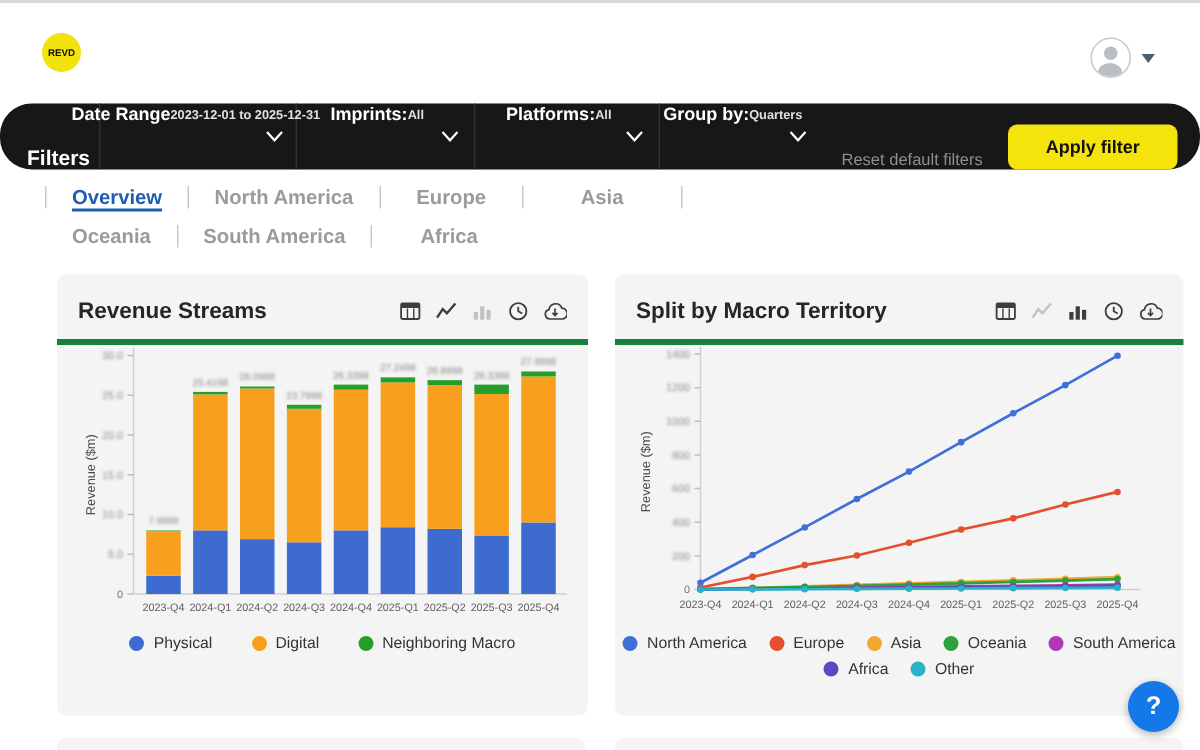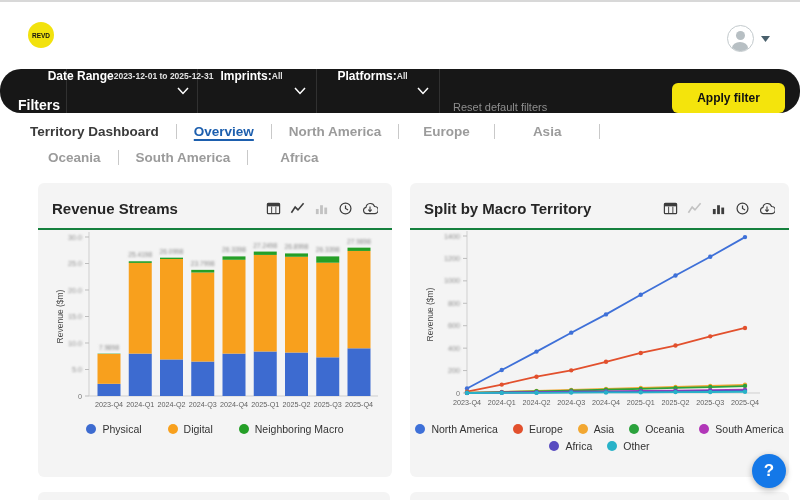--- a/index.html
+++ b/index.html
@@ -44,21 +44,21 @@
   .sep { width:1px; height:15px; background:#c9c9c9; flex:0 0 auto; }
   .export-group { margin-left:auto; display:flex; align-items:center; gap:7px; padding-right:14px; font-weight:normal; }
   .export-label, .pdf-label { font-size:10.5px; color:#4a4a4a; }
   .pdf-label { margin-left:6px; }
 
   
   .cards { position:absolute; top:181px; left:0; display:flex; }
   .card { background:#f4f4f4; border-radius:6px; height:294px; }
   .card1 { margin-left:38px; width:354px; }
   .card2 { margin-left:18px; width:379px; }
-  .card-header { display:flex; align-items:center; justify-content:space-between; padding:13px 14px 7px 14px; border-bottom:2px solid #15803d; height:47px; }
+  .card-header { display:flex; align-items:center; justify-content:space-between; padding:13px 14px 7px 14px; border-bottom:4px solid #15803d; height:47px; }
   .card-title { font-size:15px; font-weight:bold; color:#262626; }
   .toolbar { display:flex; gap:9px; color:#3d3d3d; align-items:center; }
   .toolbar .icon { display:block; }
   .toolbar .disabled { color:#c2c2c2; }
   .chart-svg { display:block; }
   .legend { display:flex; flex-direction:column; align-items:center; gap:5px; margin-top:11px; }
   .legend-row { display:flex; justify-content:center; gap:15px; }
   #legend-0 .legend-row { gap:26px; }
   .legend-item { display:flex; align-items:center; gap:6px; font-size:10.5px; color:#333; white-space:nowrap; }
   .ldot { width:10px; height:10px; border-radius:50%; flex:0 0 auto; }
@@ -103,28 +103,34 @@
             <polyline points="1,1 6,6.5 11,1" fill="none" stroke="#fff" stroke-width="1.5"></polyline>
           </svg>
         </div>
         <div class="fsection" data-name="filter-platforms">
           <span class="flabel" data-name="filter-label">Platforms:</span>
           <span class="fvalue" data-name="filter-value">All</span>
           <svg class="chev" width="12" height="8" viewBox="0 0 12 8" data-name="chevron-down-icon">
             <polyline points="1,1 6,6.5 11,1" fill="none" stroke="#fff" stroke-width="1.5"></polyline>
           </svg>
         </div>
+        <div class="fsection" data-name="filter-group-by">
+          <span class="flabel" data-name="filter-label">Group by:</span>
+          <span class="fvalue" data-name="filter-value">Quarters</span>
+          <svg class="chev" width="12" height="8" viewBox="0 0 12 8" data-name="chevron-down-icon">
+            <polyline points="1,1 6,6.5 11,1" fill="none" stroke="#fff" stroke-width="1.5"></polyline>
+          </svg>
+        </div>
       </div>
     <span class="reset" data-name="reset-filters-link">Reset default filters</span>
     <button class="apply" data-name="apply-filter-button">Apply filter</button>
   </div>
 
   <div class="nav" data-name="territory-nav">
     <div class="tabrow" id="tabrow1">
-      <span class="tab dark" data-name="tab-territory-dashboard">Territory Dashboard</span>
         <span class="sep" data-name="tab-separator"></span>
         <span class="tab active" data-name="tab-overview">Overview</span>
         <span class="sep" data-name="tab-separator"></span>
         <span class="tab" data-name="tab-north-america">North America</span>
         <span class="sep" data-name="tab-separator"></span>
         <span class="tab" data-name="tab-europe">Europe</span>
         <span class="sep" data-name="tab-separator"></span>
         <span class="tab" data-name="tab-asia">Asia</span>
         <span class="sep" data-name="tab-separator"></span>
     </div>

